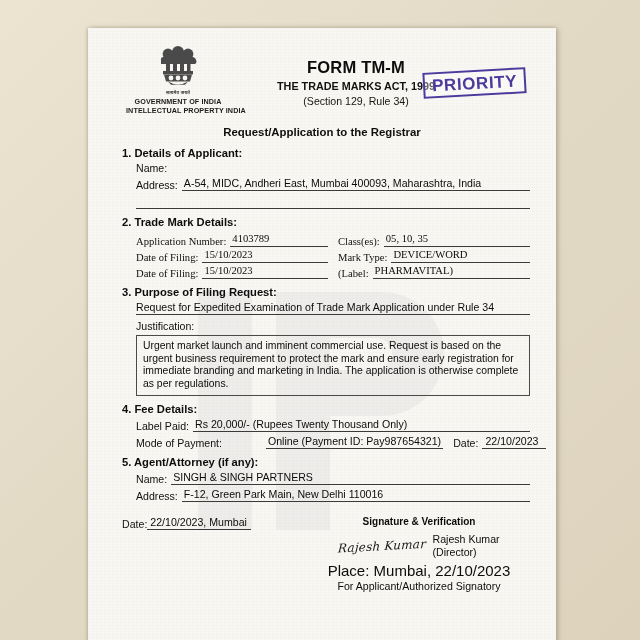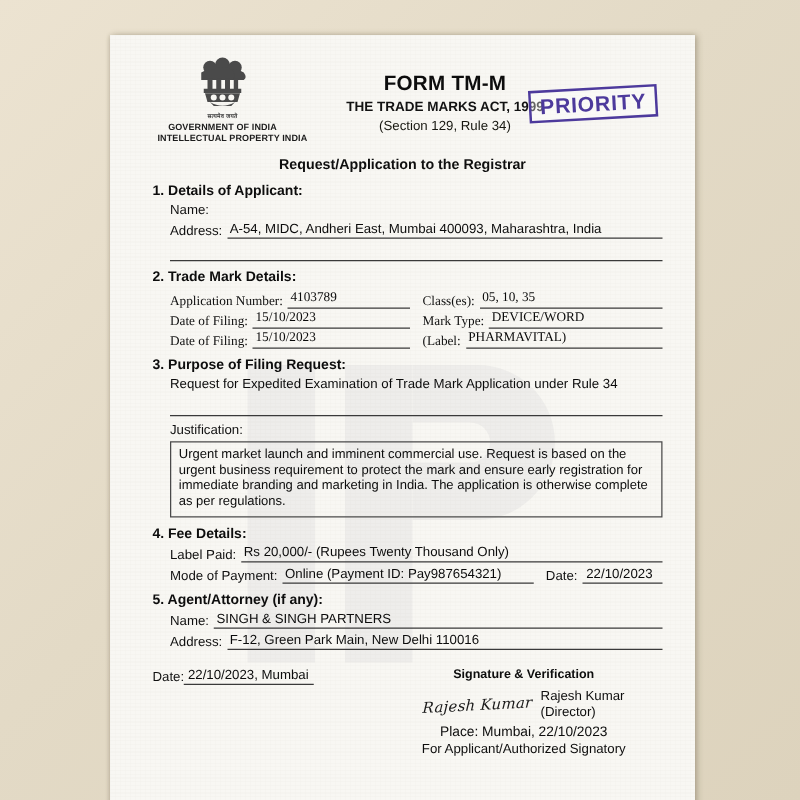--- a/index.html
+++ b/index.html
@@ -201,21 +201,21 @@
   .purpose-line {
     display: flex;
     padding-left: 22px;
     margin-top: 3px;
   }
   .purpose-text {
     font-size: 10.6px;
     color: #0b0b0b;
     border-bottom: 1px solid #3a3a3a;
     flex: 1 1 auto;
-    padding-bottom: 19px;
+    padding-bottom: 1px;
   }
   .just-label {
     font-size: 10.6px;
     color: #101010;
     padding-left: 22px;
     margin-top: 5px;
   }
   .just-box {
     margin-left: 22px;
     margin-right: 0;
@@ -228,21 +228,21 @@
   }
 
   
   .inline-pair {
     display: flex;
     align-items: flex-end;
     padding-left: 22px;
     margin-top: 3px;
     gap: 0;
   }
-  .grow { flex: 1 1 auto; }
+  .grow { flex: 1 1 auto; margin-left: 40px; }
   .date-lbl {
     font-size: 10.6px;
     color: #101010;
     padding: 0 4px 0 10px;
     white-space: nowrap;
   }
   .date-val {
     font-size: 10.6px;
     color: #0b0b0b;
     border-bottom: 1px solid #3a3a3a;
@@ -297,21 +297,21 @@
     padding-right: 6px;
     white-space: nowrap;
   }
   .sign-names {
     text-align: left;
     font-size: 10.6px;
     line-height: 12.6px;
     color: #0d0d0d;
   }
   .sign-place {
-    font-size: 11px;
+    font-size: 15px;
     color: #0d0d0d;
     margin-top: 3px;
   }
   .sign-for {
     font-size: 10.6px;
     color: #0d0d0d;
     margin-top: 1px;
   }
 </style>
 </head>

